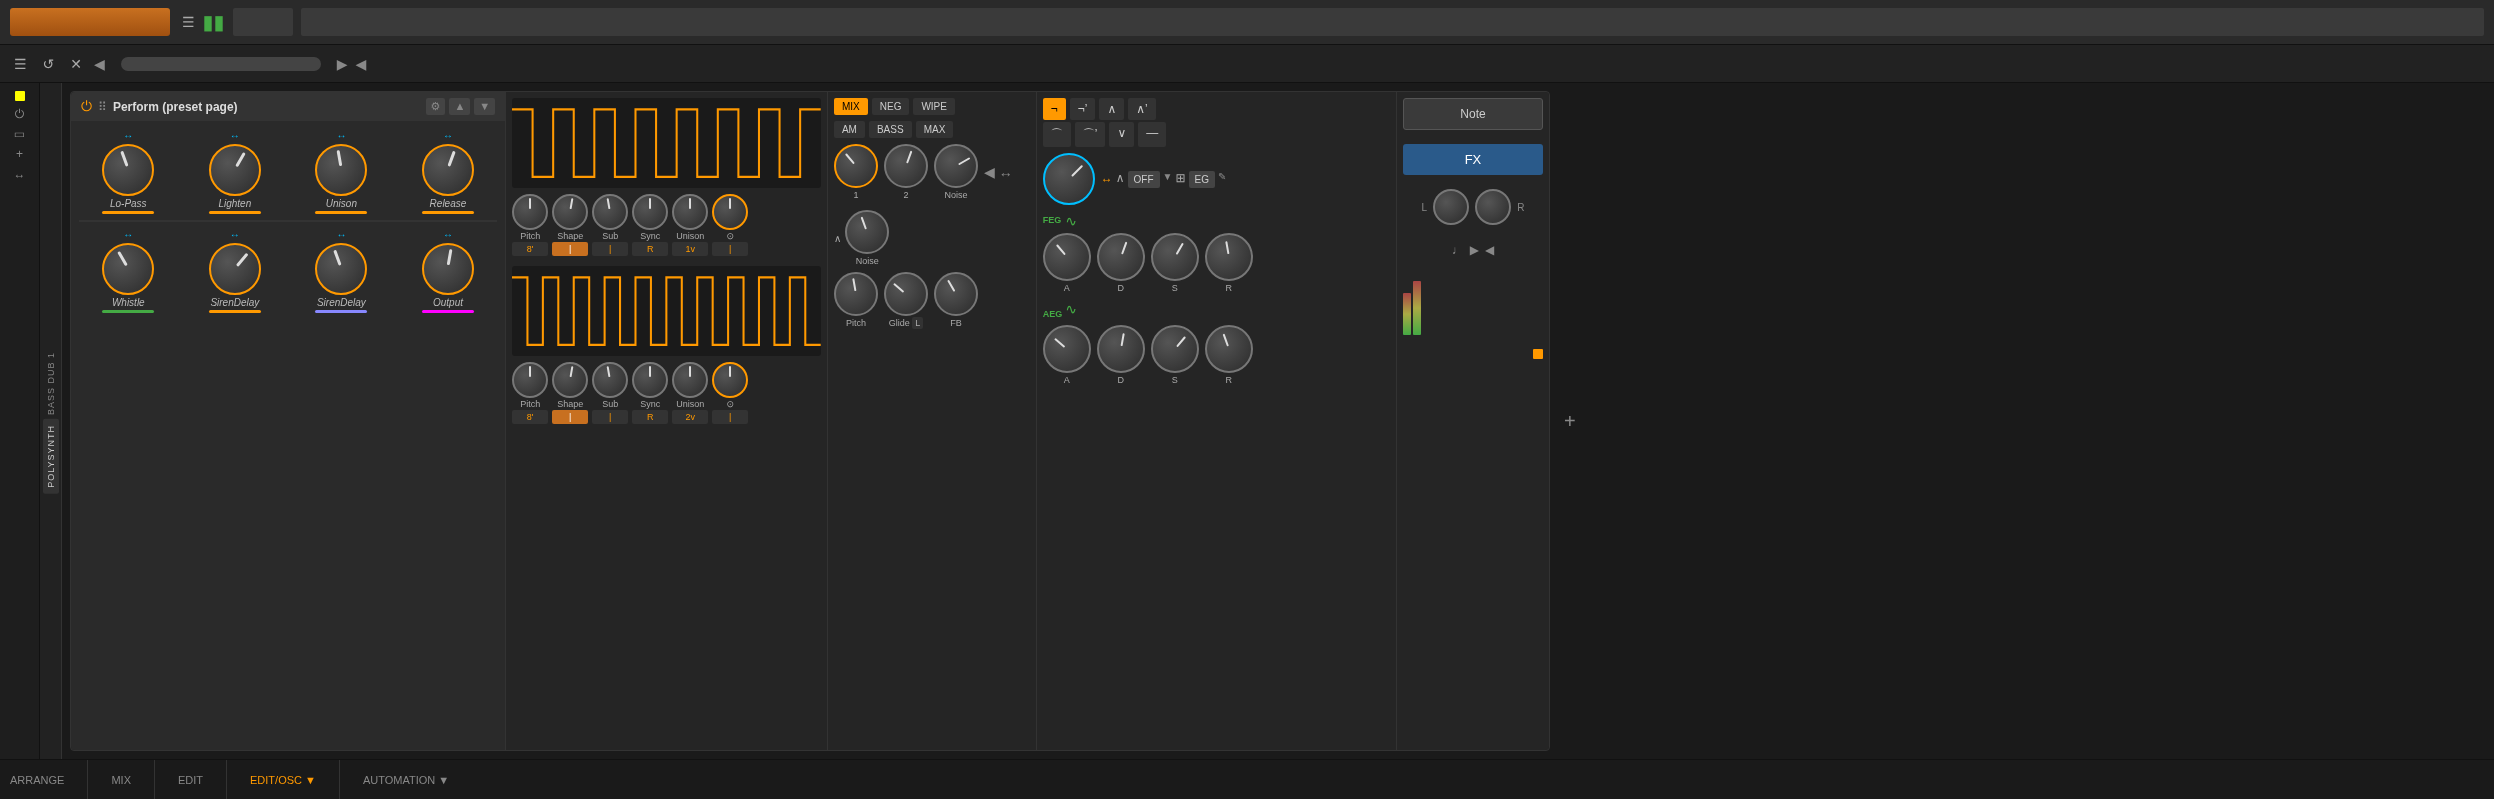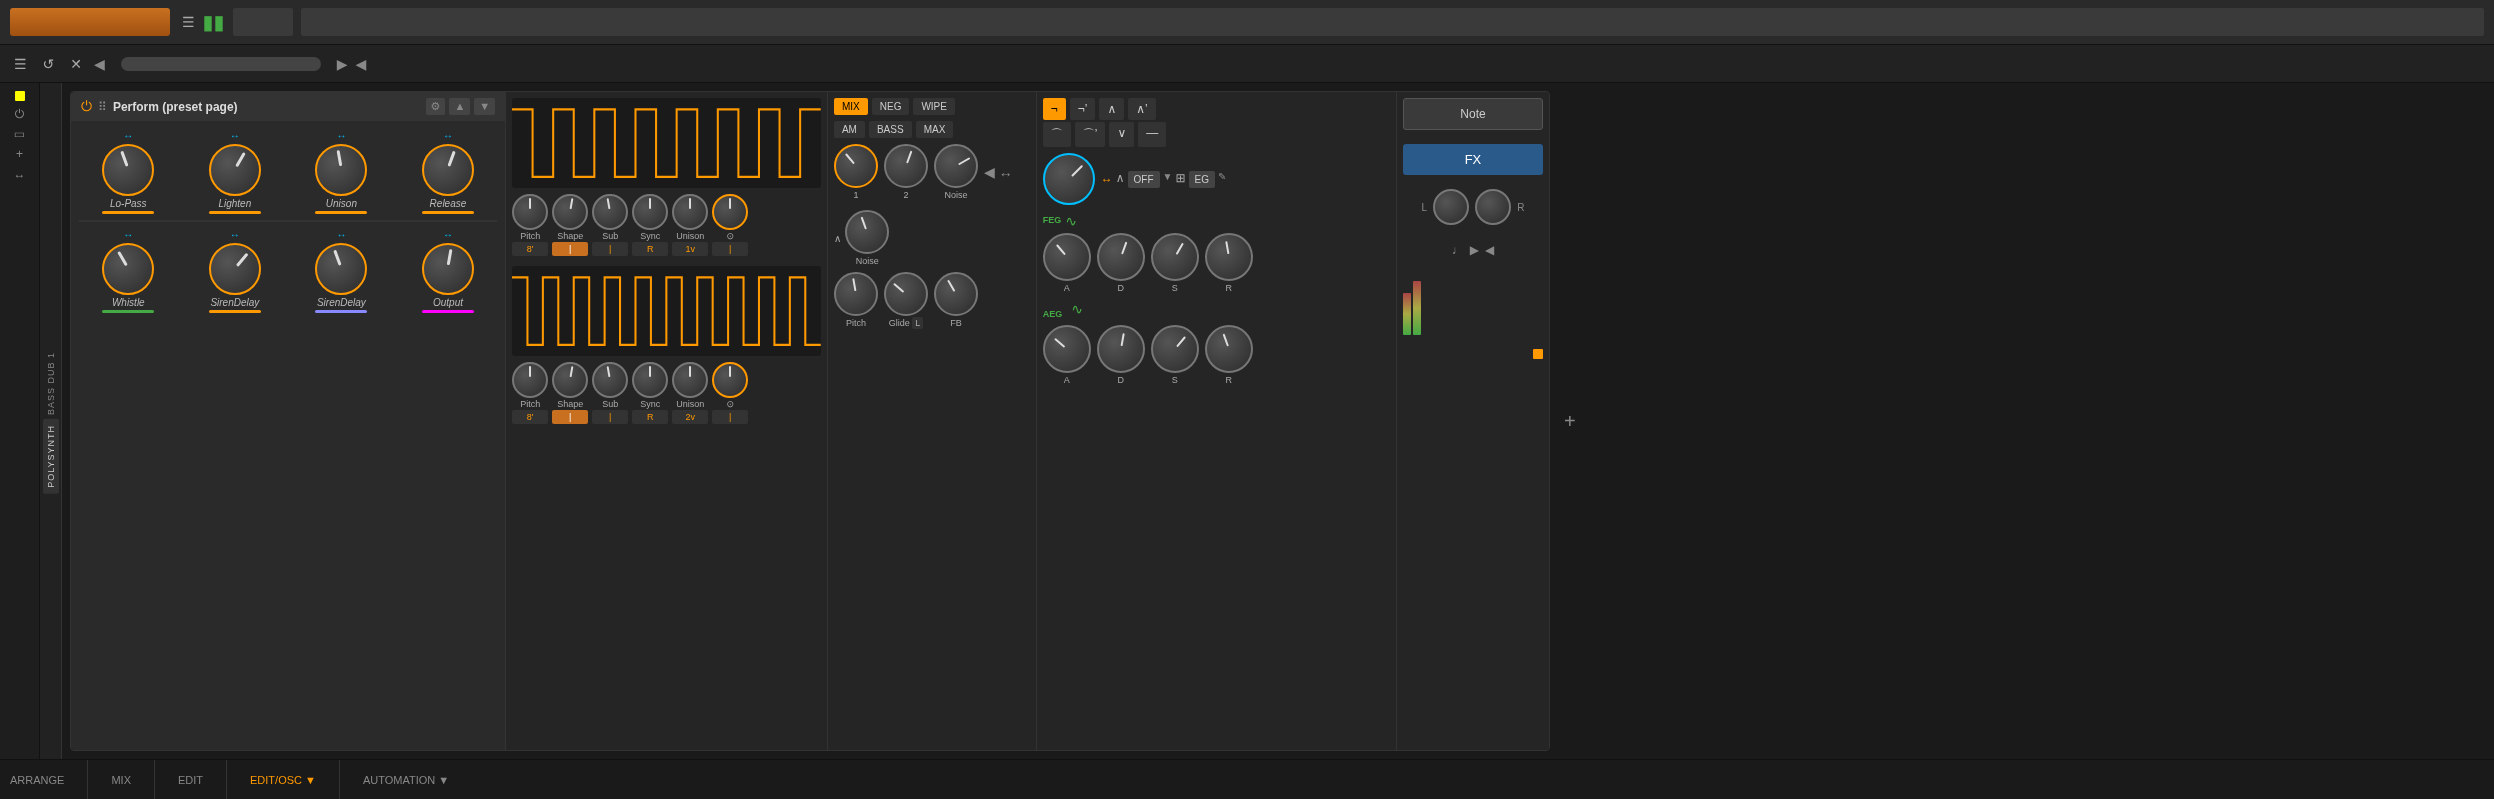--- a/index.html
+++ b/index.html
@@ -946,21 +946,21 @@
             <span class="env-knob-label">S</span>
           </div>
           <div class="env-knob-cell">
             <div class="env-knob" style="--knob-angle: -10deg;"></div>
             <span class="env-knob-label">R</span>
           </div>
         </div>
       </div>
 
       <div class="env-section" style="margin-top:8px;">
-        <div style="display:flex;gap:9px;">
+        <div style="display:flex;gap:3px;">
           <span class="aeg-label">AEG</span>
           <span class="env-curve-icon">∿</span>
         </div>
         <div class="env-knob-row">
           <div class="env-knob-cell">
             <div class="env-knob" style="--knob-angle: -50deg;"></div>
             <span class="env-knob-label">A</span>
           </div>
           <div class="env-knob-cell">
             <div class="env-knob" style="--knob-angle: 10deg;"></div>

